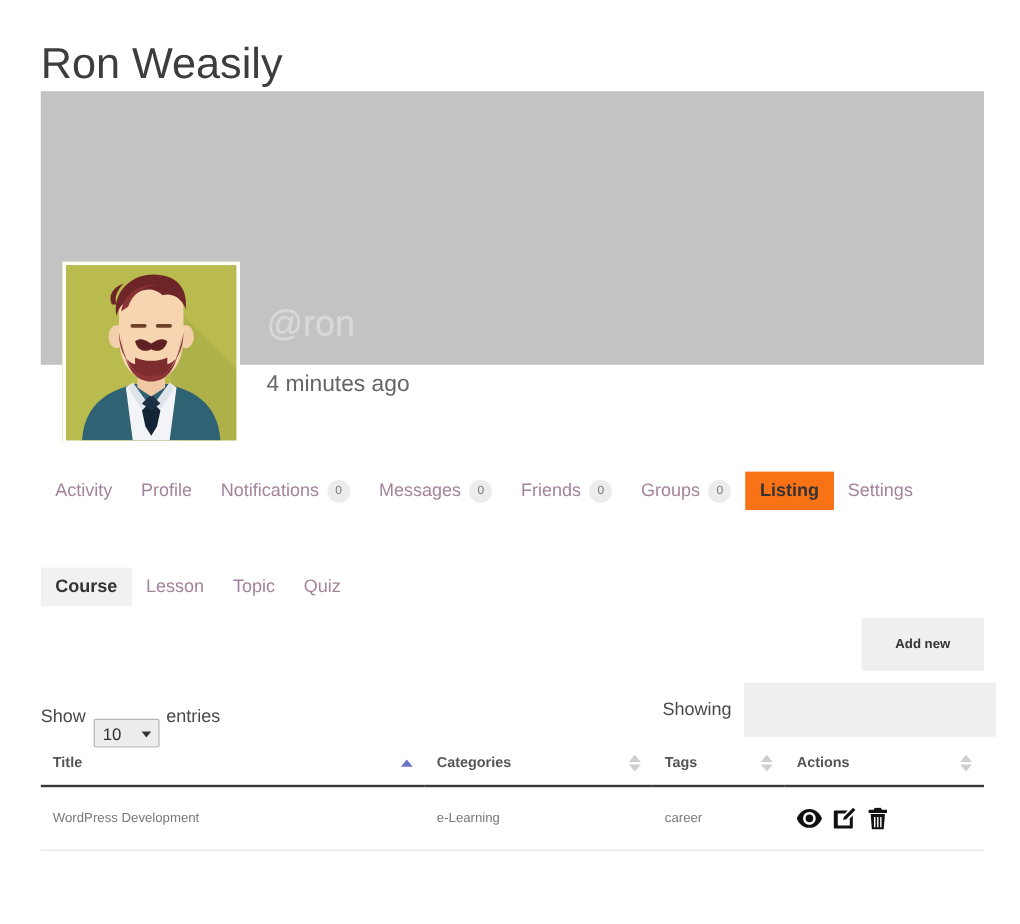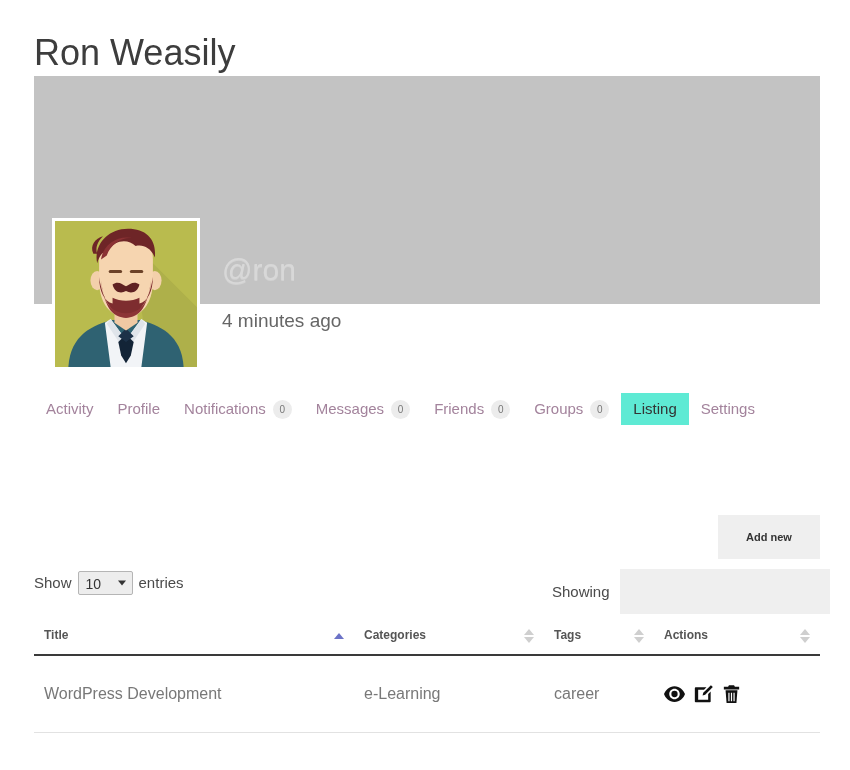--- a/index.html
+++ b/index.html
@@ -79,23 +79,23 @@
     gap: 7px;
     padding: 6px 12px;
     font-size: 15px;
     color: #a3839c;
     line-height: 20px;
     white-space: nowrap;
     cursor: pointer;
     text-decoration: none;
   }
   .nav-item.active {
-    background: #5eead4;
+    background: #f97316;
     color: #333333;
-    font-weight: normal;
+    font-weight: bold;
     align-items: center;
   }
   .badge {
     display: inline-flex;
     align-items: center;
     justify-content: center;
     min-width: 19px; height: 19px;
     border-radius: 50%;
     background: #ececec;
     color: #777777;
@@ -160,21 +160,21 @@
     border: 1px solid #b5b5b5;
     border-radius: 2px;
     font-family: "Liberation Sans", sans-serif;
     font-size: 14px;
     color: #333;
     padding: 2px 22px 2px 7px;
     height: 24px;
     line-height: 20px;
     cursor: pointer;
   }
-  .select-wrap { position: relative; display: inline-block; }
+  .select-wrap { position: relative; display: inline-block; margin-top: 28px; }
   .select-wrap .caret {
     position: absolute;
     right: 7px; top: 50%;
     transform: translateY(-50%);
     width: 0; height: 0;
     border-left: 4px solid transparent;
     border-right: 4px solid transparent;
     border-top: 5px solid #333;
     pointer-events: none;
   }
@@ -212,23 +212,23 @@
     font-size: 12px;
     font-weight: bold;
     color: #555555;
     padding: 10px 10px 12px 10px;
     border-bottom: 2px solid #3a3a3a;
     position: relative;
     cursor: pointer;
     user-select: none;
   }
   .data-table td {
-    font-size: 16px;
+    font-size: 11px;
     color: #787878;
-    padding: 28px 10px;
+    padding: 16px 10px;
     border-bottom: 1px solid #e2e2e2;
     vertical-align: middle;
   }
   .col-title   { width: 320px; }
   .col-cat     { width: 190px; }
   .col-tags    { width: 110px; }
   .col-actions { width: 166px; }
 
   .sort-ind {
     position: absolute;
@@ -376,20 +376,26 @@
         <span class="badge">0</span>
       </a>
       <a class="nav-item active">
         <span>Listing</span>
       </a>
       <a class="nav-item">
         <span>Settings</span>
       </a>
     </nav>
 
+  <nav class="nav-secondary" id="nav-secondary">
+      <span class="subnav-item active">Course</span>
+      <span class="subnav-item">Lesson</span>
+      <span class="subnav-item">Topic</span>
+      <span class="subnav-item">Quiz</span>
+    </nav>
 
   <button class="add-new">Add new</button>
 
   <div class="length-control">
     <span>Show</span>
     <span class="select-wrap">
       <select class="length-select" id="length-select"><option value="10">10</option><option value="25">25</option><option value="50">50</option><option value="100">100</option></select>
       <span class="caret"></span>
     </span>
     <span>entries</span>

